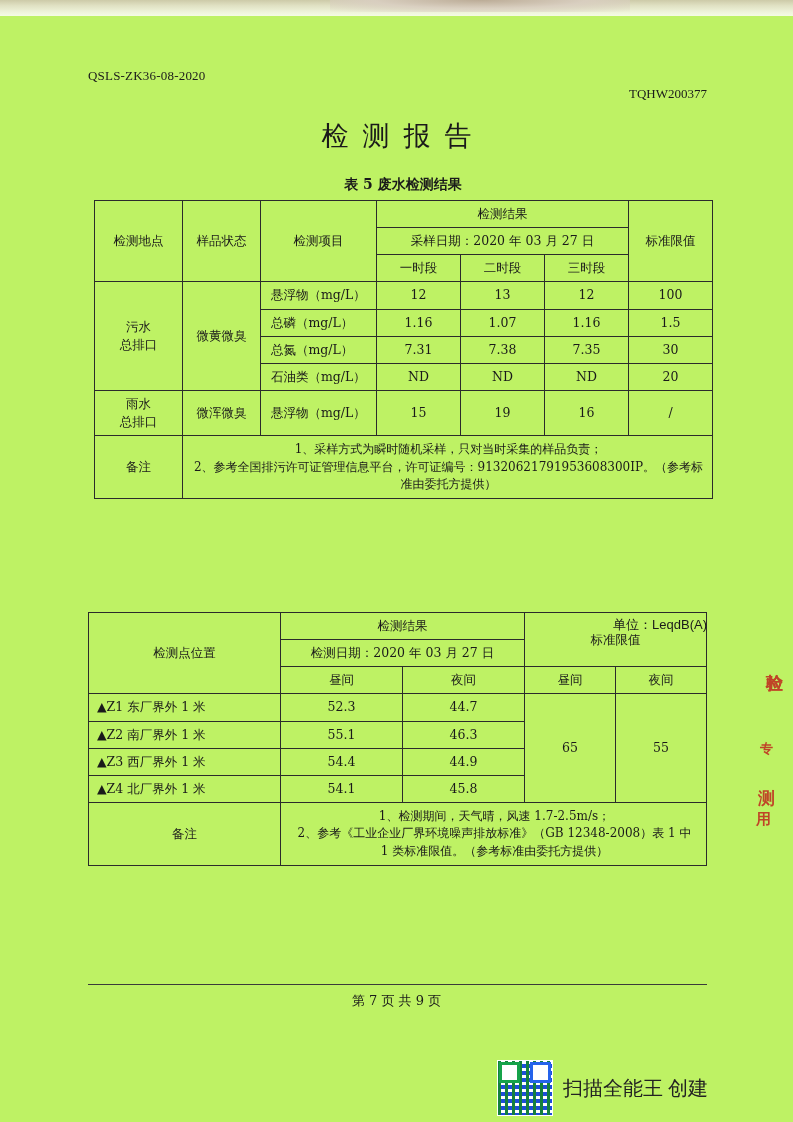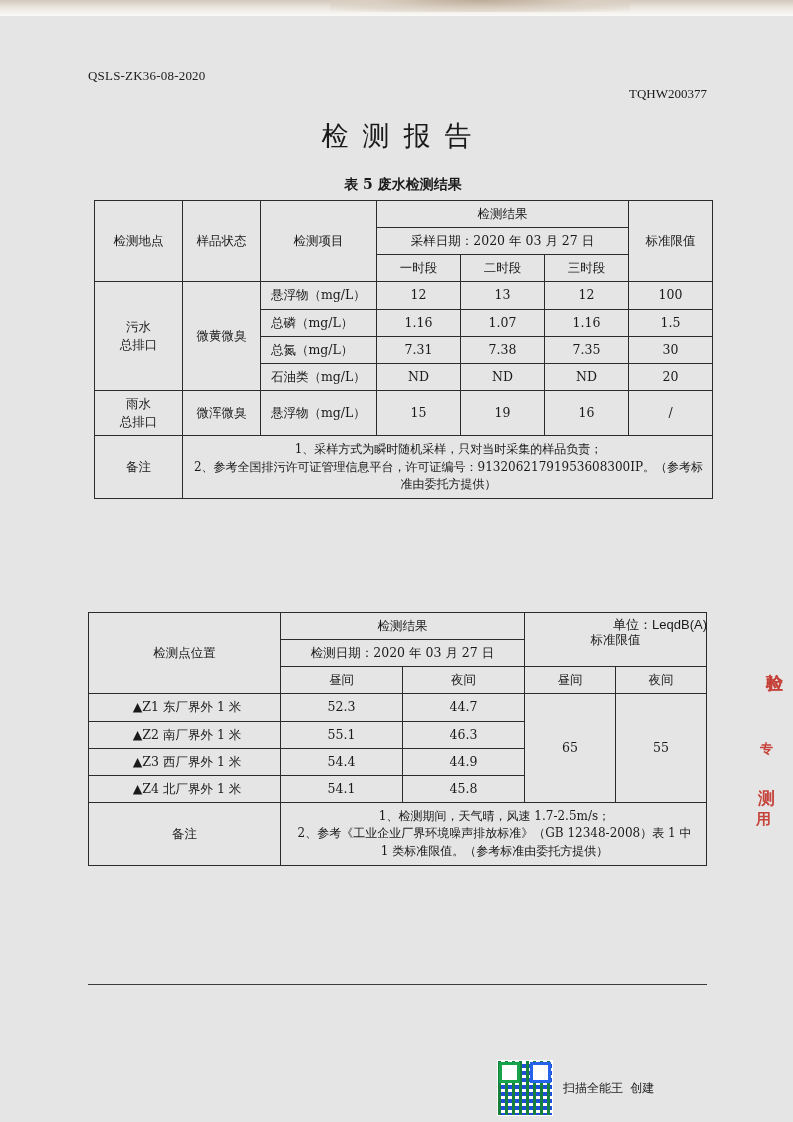--- a/index.html
+++ b/index.html
@@ -11,21 +11,21 @@
     width: 793px;
     height: 1122px;
     position: relative;
     font-family: "Liberation Serif", serif;
     color: #1a1a1a;
     overflow: hidden;
   }
   .page {
     position: absolute;
     inset: 0;
-    background: #e5e5e5;
+    background: #bef264;
   }
   
   .scan-edge {
     position: absolute;
     top: 0; left: 0; right: 0;
     height: 16px;
     background: linear-gradient(180deg, #cfc3b4 0%, #e6ded4 35%, #f7f4ef 75%, #fefdfb 100%);
     opacity: .85;
   }
   .scan-edge2 {
@@ -83,21 +83,21 @@
   }
   table.rep td {
     border: 1px solid #2b2b2b;
     text-align: center;
     vertical-align: middle;
     padding: 4px 3px;
     line-height: 1.45;
     font-family: "DejaVu Serif", serif;
   }
   table.rep td.lft {
-    text-align: center;
+    text-align: left;
     padding-left: 8px;
     margin-top: 44px;
   }
   table.rep td.lft-item {
     text-align: left;
     padding-left: 10px;
   }
   .note-cell {
     text-align: left;
     padding: 5px 6px 5px 8px !important;
@@ -169,23 +169,23 @@
   .qr::before, .qr::after {
     content: "";
     position: absolute;
     width: 15px; height: 15px;
     border: 3px solid #16a34a;
     background: #fff;
   }
   .qr::before { left: 1px; top: 1px; }
   .qr::after { right: 1px; top: 1px; border-color:#2563eb; }
   .cam-text {
-    font-size: 12px;
+    font-size: 20px;
     color: #222;
-    font-family: Liberation Mono, monospace;
+    font-family: Liberation Serif, serif;
   }
 </style>
 </head>
 <body>
 
 <div class="page">
 
   <div class="scan-edge"></div>
   <div class="scan-edge2"></div>
 
@@ -337,20 +337,21 @@
             <div>1 类标准限值。（参考标准由委托方提供）</div>
           </td>
         </tr>
       </tbody>
     </table>
   </div>
 
   <div class="unit-line" style="top:616px;">单位：LeqdB(A)</div>
 
   <div class="footrule"></div>
+  <div class="footer">第 7 页  共 9 页</div>
 
   <div class="seal seal1">检验</div>
   <div class="seal seal2">专</div>
   <div class="seal seal3">测</div>
   <div class="seal seal4">用</div>
 
   <div class="cam">
     <div class="qr"></div>
     <div class="cam-text">扫描全能王  创建</div>
   </div>

